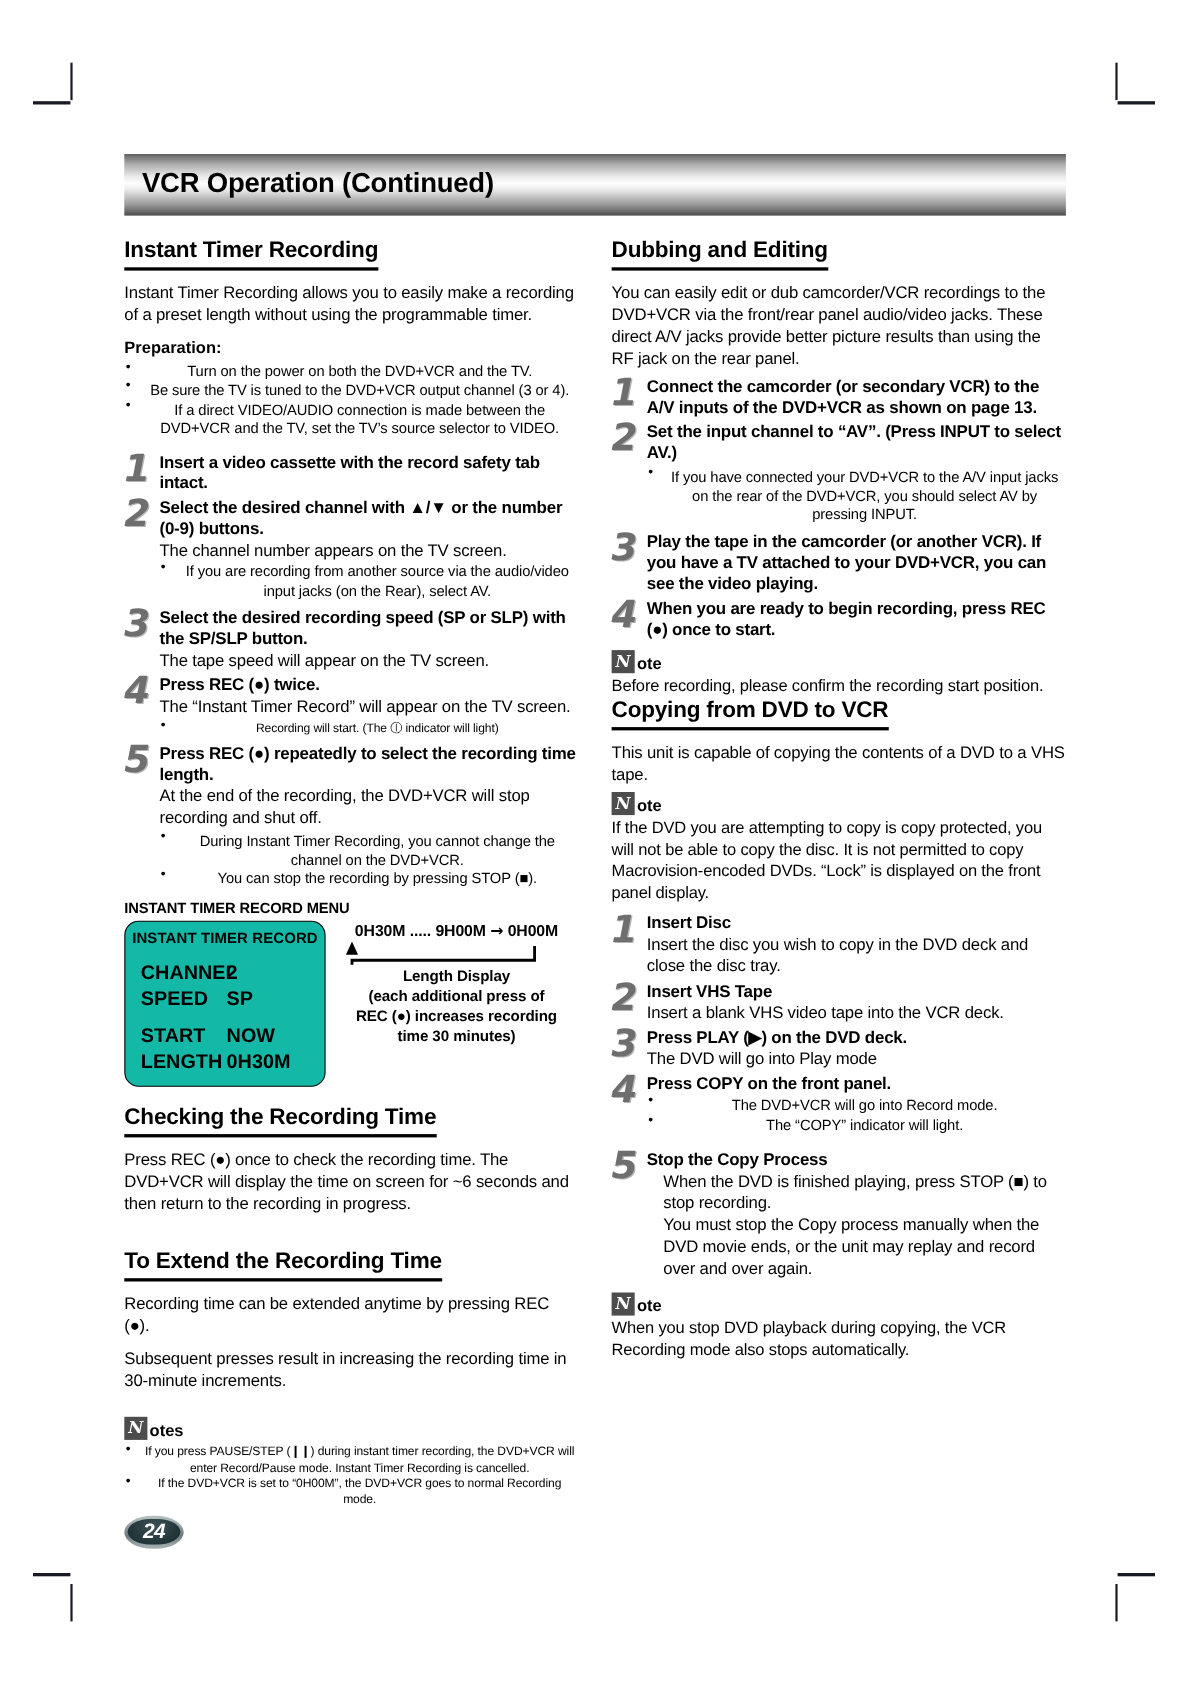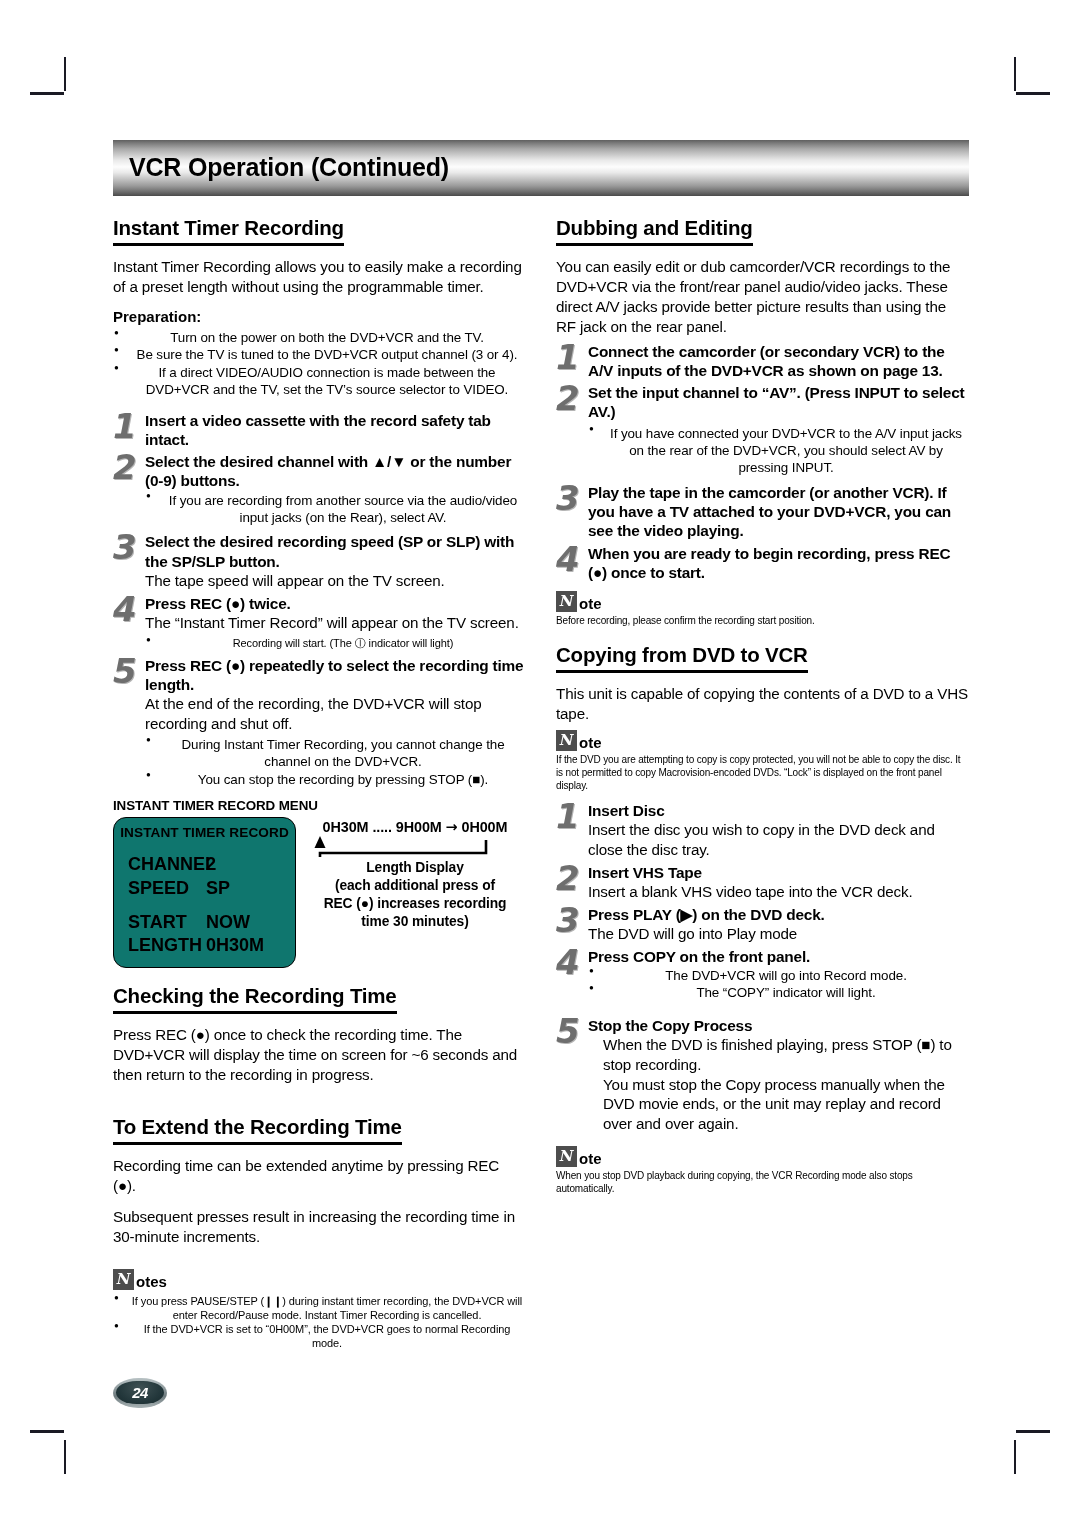--- a/index.html
+++ b/index.html
@@ -154,37 +154,37 @@
     line-height: 21px;
     text-align: center;
     margin-right: 2px;
   }
   .note-word {
     font-size: 15px;
     font-weight: bold;
     line-height: 17px;
   }
   .note-body {
-    font-size: 10px;
+    font-size: 15px;
     line-height: 1.30;
     margin: 0;
     letter-spacing: -0.15px;
   }
 
   
   .menu-label {
     font-size: 13.4px;
     font-weight: bold;
     margin: 10px 0 4px 0;
     letter-spacing: -0.1px;
   }
   .fig-row { display: flex; align-items: flex-start; gap: 10px; }
   .osd {
     width: 183px;
-    background: #0f766e;
+    background: #14b8a6;
     border: 1.6px solid #000;
     border-radius: 13px;
     padding: 7px 0 9px 0;
     box-sizing: border-box;
   }
   .osd .osd-title {
     text-align: center;
     font-size: 13.6px;
     font-weight: bold;
     letter-spacing: 0.1px;
@@ -236,21 +236,21 @@
   .pagenum .inner {
     position: absolute;
     left: 3px; top: 3px; right: 3px; bottom: 4px;
     border-radius: 25px / 14px;
     background: radial-gradient(ellipse at 50% 30%, #3f5154 0%, #24383c 60%, #16282b 100%);
   }
   .pagenum .n {
     position: absolute;
     inset: 0;
     color: #ffffff;
-    font-size: 15px;
+    font-size: 19px;
     font-weight: bold;
     font-style: italic;
     text-align: center;
     line-height: 30px;
     letter-spacing: -0.5px;
   }
 
   .sym { font-family: "DejaVu Sans", sans-serif; }
 </style>
 </head>
@@ -288,20 +288,21 @@
       </ul>
 
       <div class="step" style="margin-top:12px;">
         <div class="num sym">1</div>
         <div class="head">Insert a video cassette with the record safety tab intact.</div>
       </div>
 
       <div class="step">
         <div class="num sym">2</div>
         <div class="head">Select the desired channel with ▲/▼ or the number (0-9) buttons.</div>
+        <div class="det">The channel number appears on the TV screen.</div>
         <ul class="bul" style="margin-top:1px;">
           <li>If you are recording from another source via the audio/video input jacks (on the Rear), select AV.</li>
         </ul>
       </div>
 
       <div class="step">
         <div class="num sym">3</div>
         <div class="head">Select the desired recording speed (SP or SLP) with the SP/SLP button.</div>
         <div class="det">The tape speed will appear on the TV screen.</div>
       </div>
@@ -423,21 +424,21 @@
         <div class="num sym">4</div>
         <div class="head">When you are ready to begin recording, press REC (●) once to start.</div>
       </div>
 
       <div class="note-head">
         <span class="note-icon">N</span>
         <span class="note-word">ote</span>
       </div>
       <p class="note-body">Before recording, please confirm the recording start position.</p>
 
-      <div class="sect-wrap" style="margin-top:16px;">
+      <div class="sect-wrap" style="margin-top:0;">
         <h2 class="sect">Copying from DVD to VCR</h2>
       </div>
       <p class="body" style="margin-bottom:4px;">This unit is capable of copying the contents of a DVD to a VHS tape.</p>
 
       <div class="note-head" style="margin-top:6px;">
         <span class="note-icon">N</span>
         <span class="note-word">ote</span>
       </div>
       <p class="note-body" style="margin-bottom:9px;">If the DVD you are attempting to copy is copy protected, you will not be able to copy the disc. It is not permitted to copy Macrovision-encoded DVDs. “Lock” is displayed on the front panel display.</p>
 

